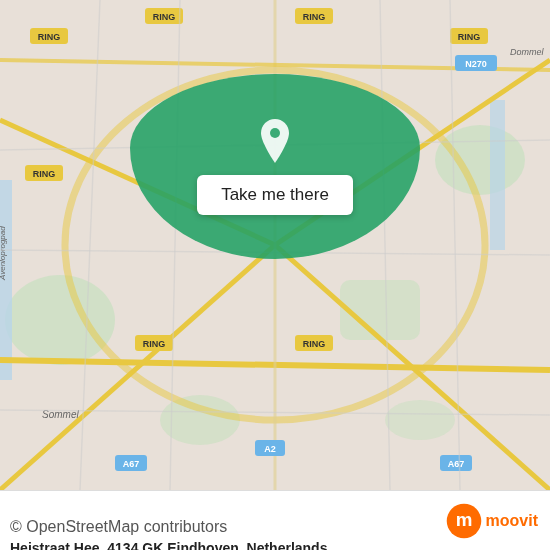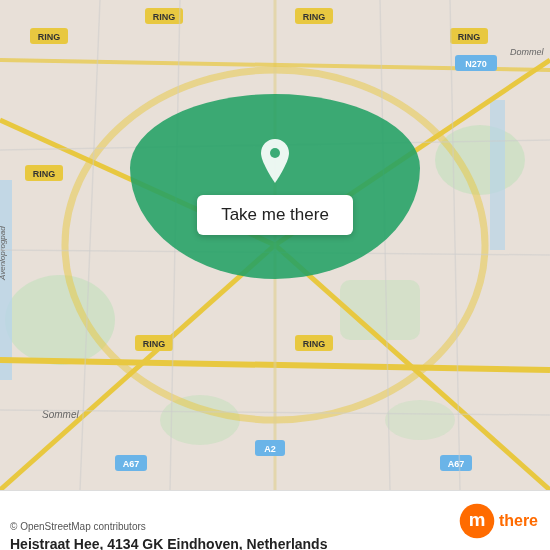--- a/index.html
+++ b/index.html
@@ -23,21 +23,21 @@
     #map-svg {
       width: 100%;
       height: 100%;
       position: absolute;
       top: 0; left: 0;
     }
 
     
     #callout {
       position: absolute;
-      top: 94px;
+      top: 74px;
       left: 130px;
       width: 290px;
       height: 185px;
       background: rgba(34, 160, 100, 0.88);
       border-radius: 50% 50% 50% 50% / 40% 40% 60% 60%;
       display: flex;
       flex-direction: column;
       align-items: center;
       justify-content: center;
       cursor: pointer;
@@ -72,21 +72,21 @@
       justify-content: space-between;
       padding: 0 12px 0 10px;
     }
 
     #footer-left {
       display: flex;
       flex-direction: column;
     }
 
     #osm-attribution {
-      font-size: 10px;
+      font-size: 16px;
       color: #555;
       margin-bottom: 4px;
       margin-top: 32px;
     }
 
     #address-text {
       font-size: 14px;
       font-weight: 600;
       color: #222;
     }
@@ -204,15 +204,15 @@
     <span id="address-text">Heistraat Hee, 4134 GK Eindhoven, Netherlands</span>
   </div>
 
   <div id="moovit-logo">
     <svg id="moovit-icon" viewBox="0 0 50 50" xmlns="http://www.w3.org/2000/svg">
 
       <circle cx="25" cy="25" r="24" fill="#ff6b00"></circle>
 
       <text x="50%" y="65%" text-anchor="middle" font-size="26" font-weight="bold" fill="white" font-family="Arial">m</text>
     </svg>
-    <span style="font-size:16px;font-weight:700;color:#ff6b00;">there</span>
+    <span style="font-size:16px;font-weight:700;color:#ff6b00;">moovit</span>
   </div>
 </div>
 
 </body></html>

